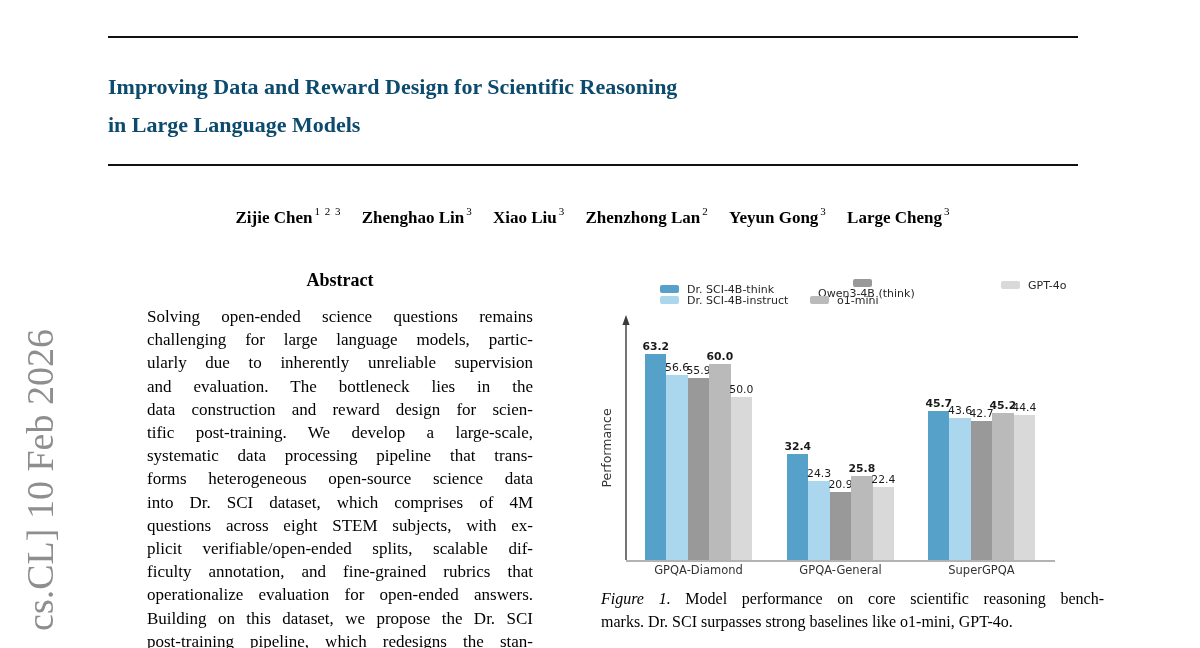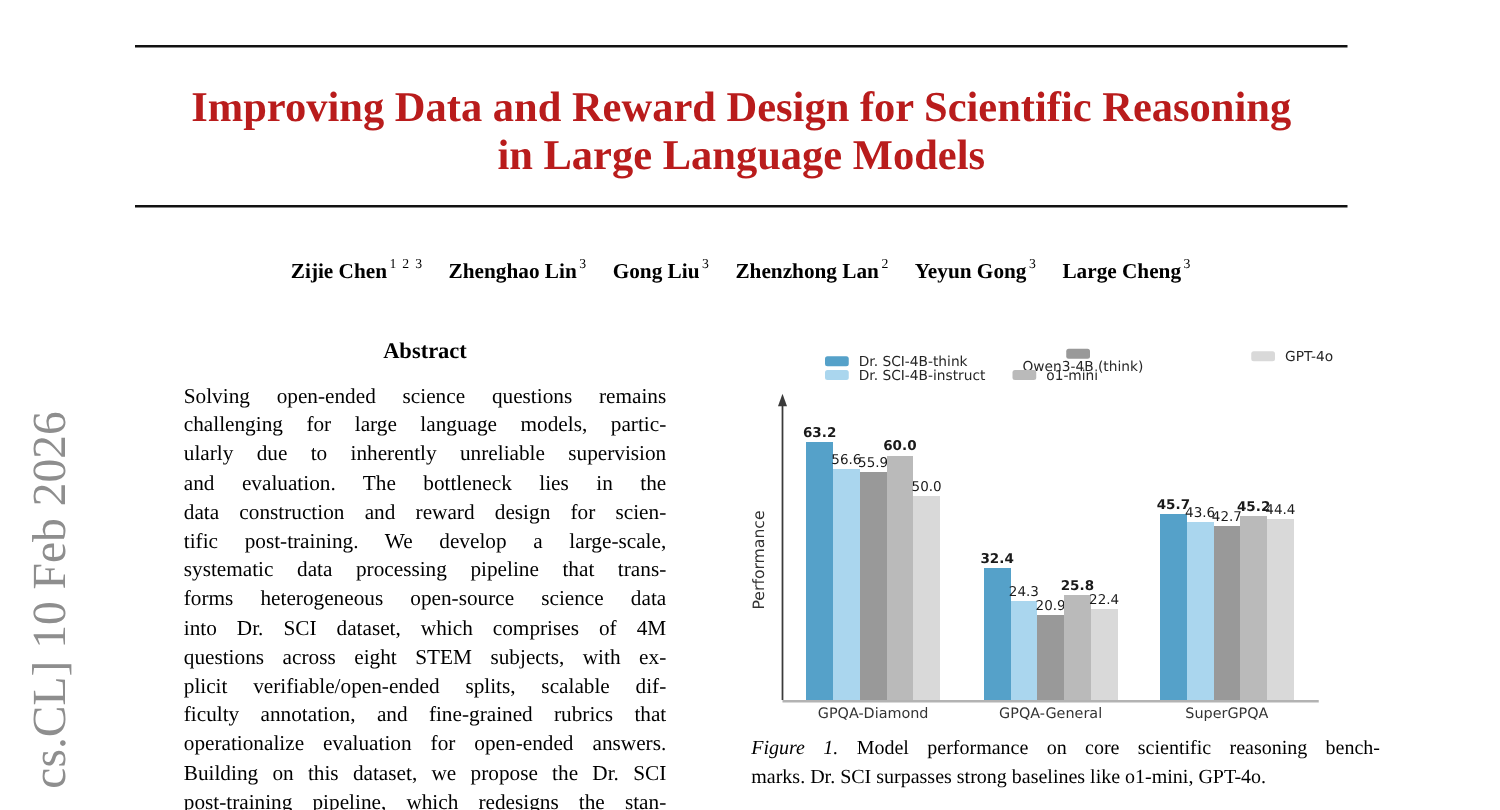--- a/index.html
+++ b/index.html
@@ -3,22 +3,22 @@
 <meta charset="utf-8">
 <style>
   html,body{margin:0;padding:0;background:#ffffff;}
   #page{
     position:relative;width:1200px;height:648px;background:#ffffff;overflow:hidden;
     font-family:"Liberation Serif","DejaVu Serif",serif;color:#000;
   }
   .rule{position:absolute;left:108px;width:970px;height:2px;background:#111;}
   #rule-top{top:36px;}
   #rule-mid{top:164px;}
-  #title{position:absolute;left:108px;top:68px;width:970px;text-align:center;
-    font-weight:bold;font-size:34px;line-height:38px;color:#b91c1c;}
+  #title{position:absolute;left:108px;top:68px;width:970px;text-align:left;
+    font-weight:bold;font-size:22px;line-height:38px;color:#0c4a6e;}
   #authors{position:absolute;left:0;top:206px;width:1186px;text-align:center;font-size:17px;}
   .author{font-weight:bold;margin:0 8px;}
   .author sup{font-weight:normal;font-size:11px;position:relative;top:-1px;margin-left:2px;letter-spacing:1px;}
   #arxiv-stamp{
     position:absolute;left:-160px;top:458px;width:400px;height:44px;
     transform:rotate(-90deg);text-align:center;
     font-size:38px;color:#8e8e8e;white-space:nowrap;
   }
   
   #abstract{position:absolute;left:147px;top:270px;width:386px;}
@@ -48,21 +48,21 @@
   <div id="title">
     <div>Improving Data and Reward Design for Scientific Reasoning</div>
     <div>in Large Language Models</div>
   </div>
 
   <div id="rule-mid" class="rule"></div>
 
   <div id="authors">
     <span class="author"><span>Zijie Chen</span><sup>1 2 3</sup></span>
     <span class="author"><span>Zhenghao Lin</span><sup>3</sup></span>
-    <span class="author"><span>Gong Liu</span><sup>3</sup></span>
+    <span class="author"><span>Xiao Liu</span><sup>3</sup></span>
     <span class="author"><span>Zhenzhong Lan</span><sup>2</sup></span>
     <span class="author"><span>Yeyun Gong</span><sup>3</sup></span>
     <span class="author"><span>Large Cheng</span><sup>3</sup></span>
   </div>
 
   <div id="abstract">
     <div id="abstract-heading">Abstract</div>
     <div>
       <div class="abs-line">Solving open-ended science questions remains</div>
       <div class="abs-line">challenging for large language models, partic-</div>

